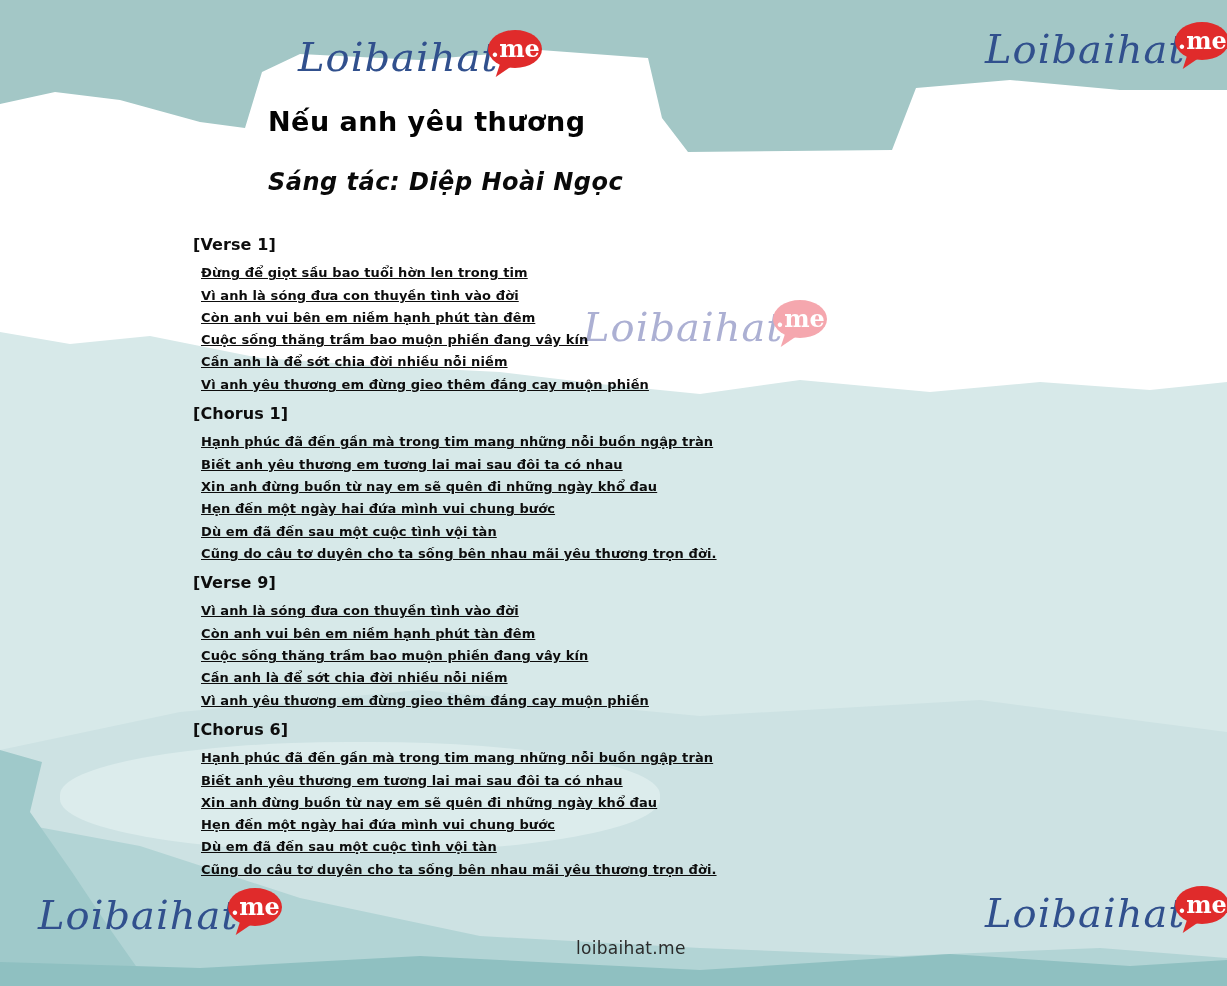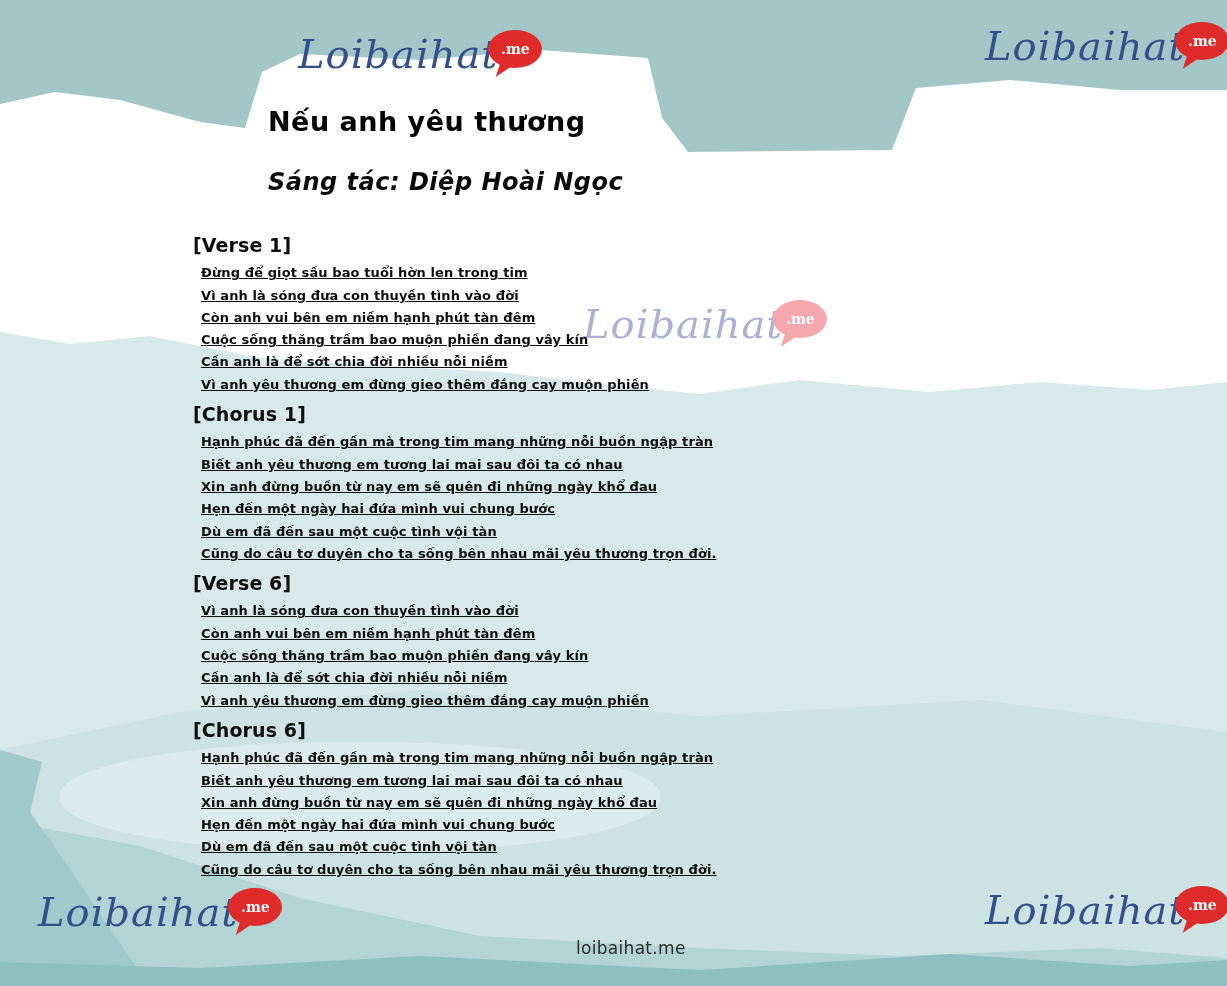--- a/index.html
+++ b/index.html
@@ -61,21 +61,21 @@
   }
   .logo-bubble {
     position: relative; display: inline-block;
     width: 54px; height: 38px; margin-left: -10px; vertical-align: 14px;
     background: var(--bubble-color, #e02b2b);
     border-radius: 50%;
     text-align: center;
   }
   .bubble-text {
     font-family: "DejaVu Serif", "Liberation Serif", serif;
-    font-weight: bold; font-size: 14px; line-height: 38px; color: #ffffff;
+    font-weight: bold; font-size: 24px; line-height: 38px; color: #ffffff;
   }
   .bubble-tail {
     position: absolute; left: 10px; bottom: -9px; width: 0; height: 0;
     border-top: 14px solid var(--bubble-color, #e02b2b);
     border-right: 16px solid transparent;
     transform: skewX(-18deg);
   }
   .logo-top-center { left: 298px; top: 30px; }
   .logo-top-right  { left: 985px; top: 22px; }
   .logo-bottom-left  { left: 38px; top: 888px; }
@@ -95,21 +95,21 @@
     position: absolute; left: 268px; top: 168px; margin: 0;
     font-size: 24px; font-weight: bold; font-style: italic; letter-spacing: 0.5px;
     color: #0a0a0a; z-index: 6;
   }
   .lyrics {
     position: absolute; left: 193px; top: 238px; z-index: 6;
     font-size: 13px; line-height: 14.3px; font-weight: bold;
     color: #0d0d0d; letter-spacing: 0.1px;
   }
   .lyrics section { margin: 0 0 15px 0; }
-  .lyrics h3 { font-size: 19px; margin: 0 0 14px 0; }
+  .lyrics h3 { font-size: 16px; margin: 0 0 14px 0; }
   .lyrics p { margin: 8px; text-decoration: underline; }
   .footer-url {
     position: absolute; left: 576px; top: 938px; z-index: 6;
     font-size: 17px; color: #2b2b2b; letter-spacing: 0.3px;
   }
 </style>
 </head>
 <body>
 
 <div class="page">
@@ -161,21 +161,21 @@
       <h3>[Chorus 1]</h3>
       <p>Hạnh phúc đã đến gần mà trong tim mang những nỗi buồn ngập tràn</p>
       <p>Biết anh yêu thương em tương lai mai sau đôi ta có nhau</p>
       <p>Xin anh đừng buồn từ nay em sẽ quên đi những ngày khổ đau</p>
       <p>Hẹn đến một ngày hai đứa mình vui chung bước</p>
       <p>Dù em đã đến sau một cuộc tình vội tàn</p>
       <p>Cũng do câu tơ duyên cho ta sống bên nhau mãi yêu thương trọn đời.</p>
     </section>
 
     <section>
-      <h3>[Verse 6]</h3>
+      <h3>[Verse 9]</h3>
       <p>Vì anh là sóng đưa con thuyền tình vào đời</p>
       <p>Còn anh vui bên em niềm hạnh phút tàn đêm</p>
       <p>Cuộc sống thăng trầm bao muộn phiền đang vây kín</p>
       <p>Cần anh là để sớt chia đời nhiều nỗi niềm</p>
       <p>Vì anh yêu thương em đừng gieo thêm đắng cay muộn phiền</p>
     </section>
 
     <section>
       <h3>[Chorus 6]</h3>
       <p>Hạnh phúc đã đến gần mà trong tim mang những nỗi buồn ngập tràn</p>

